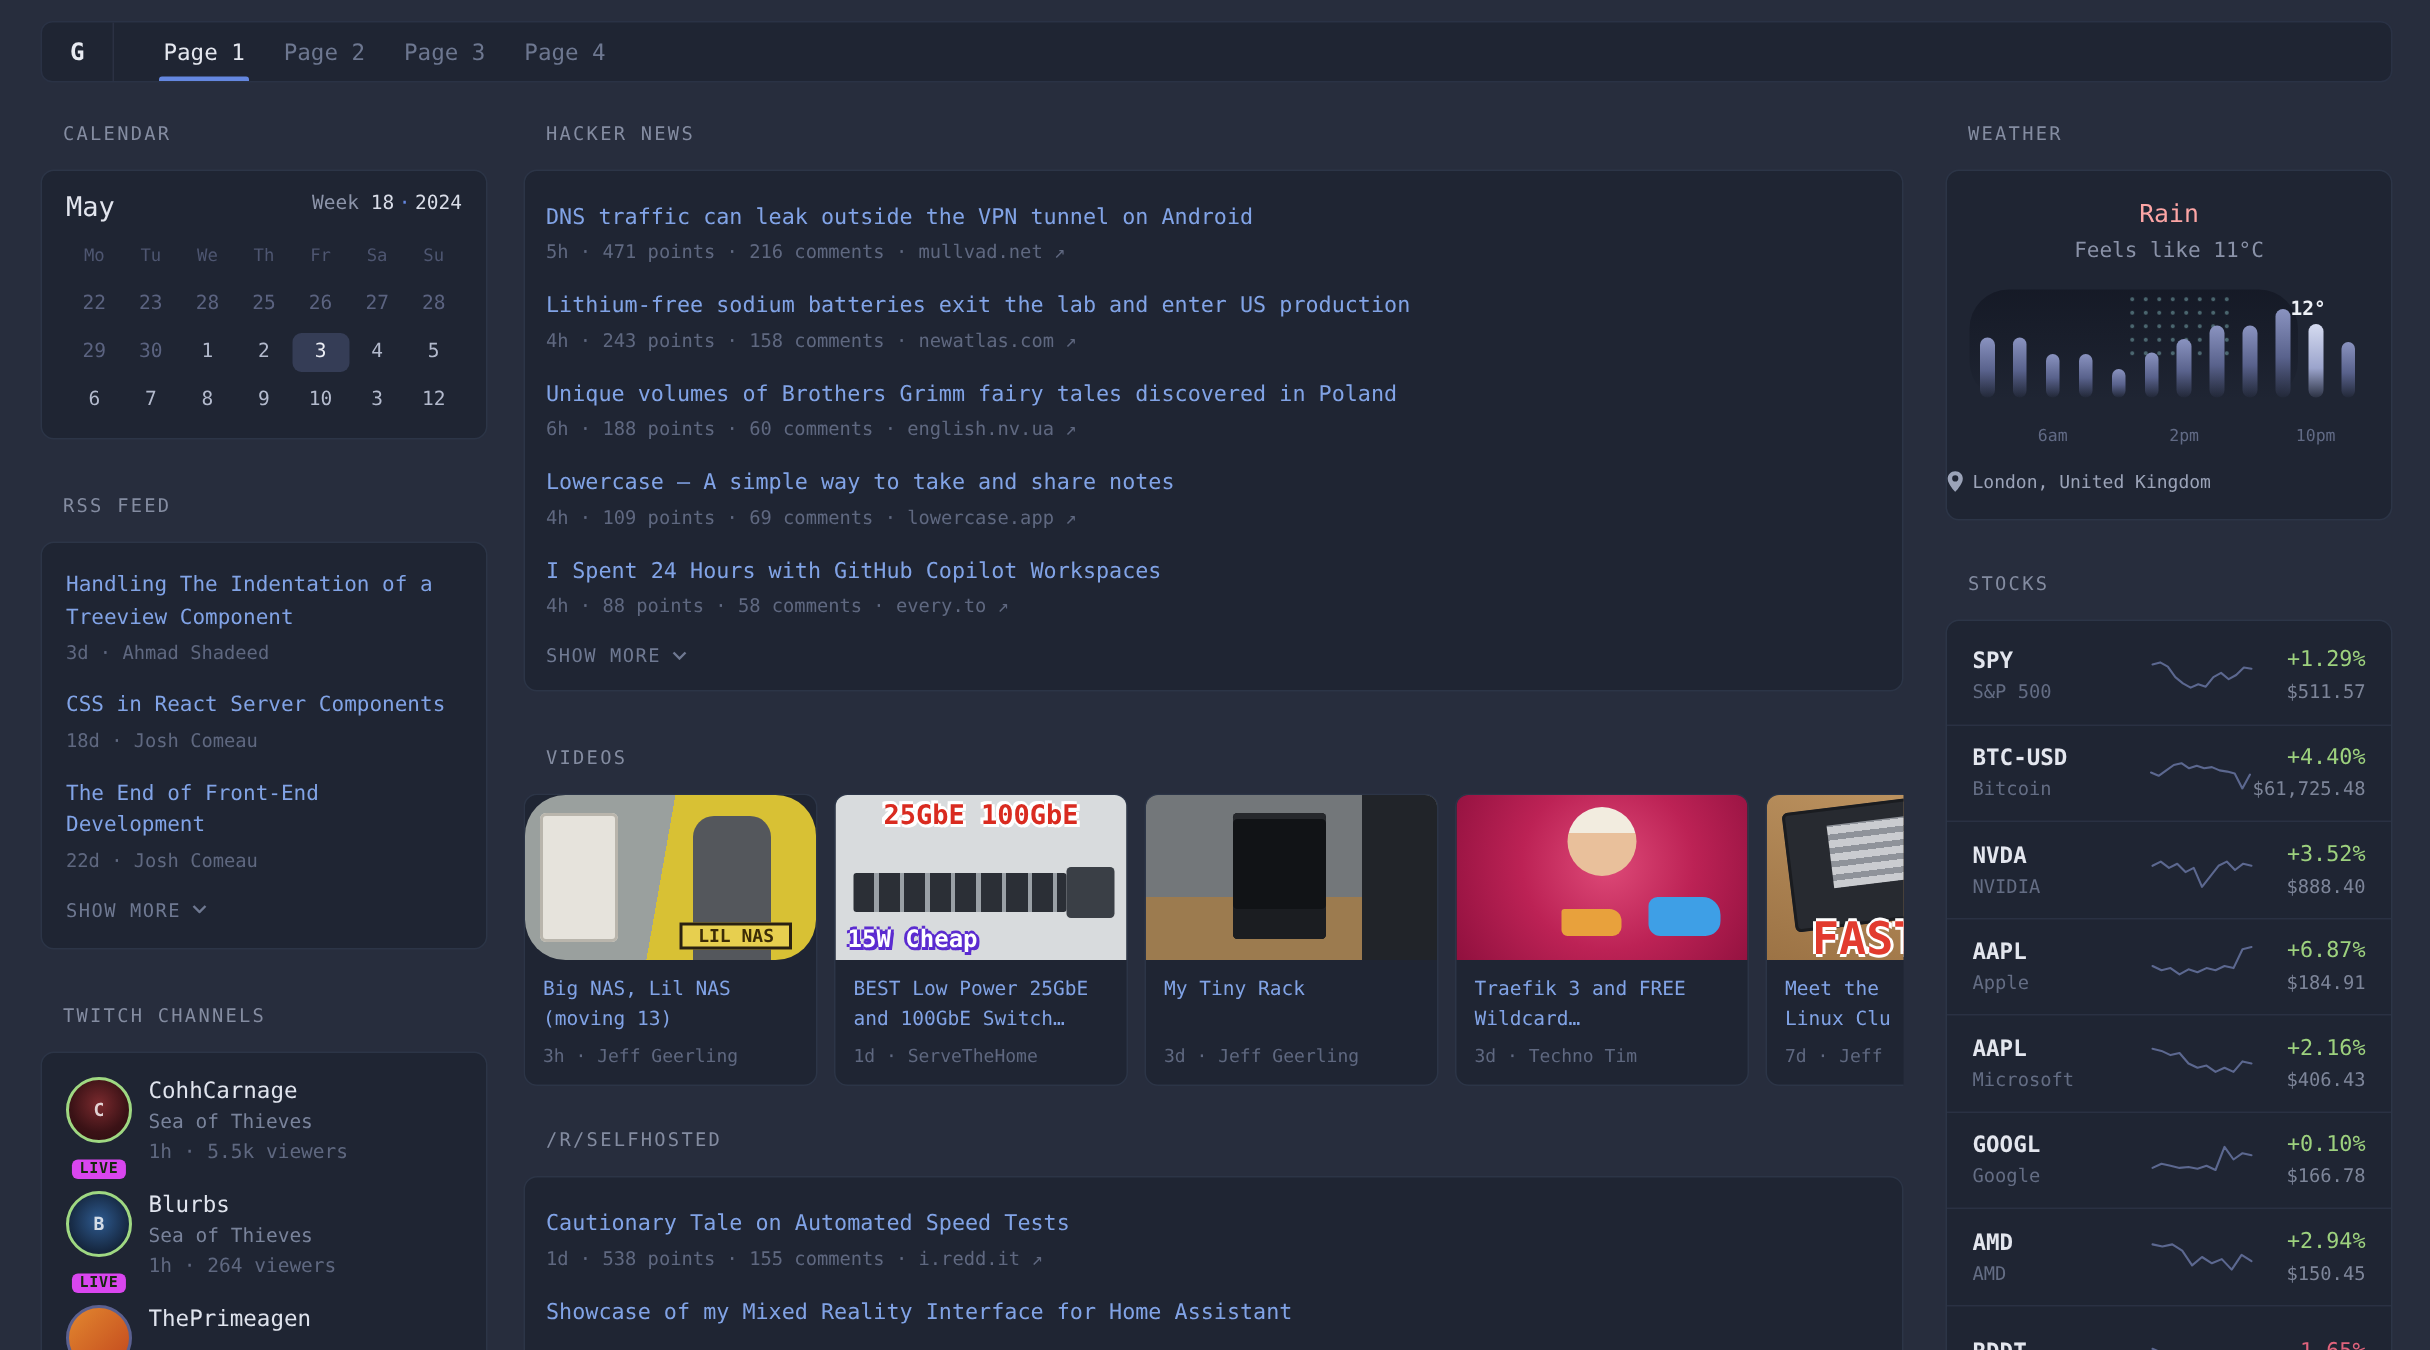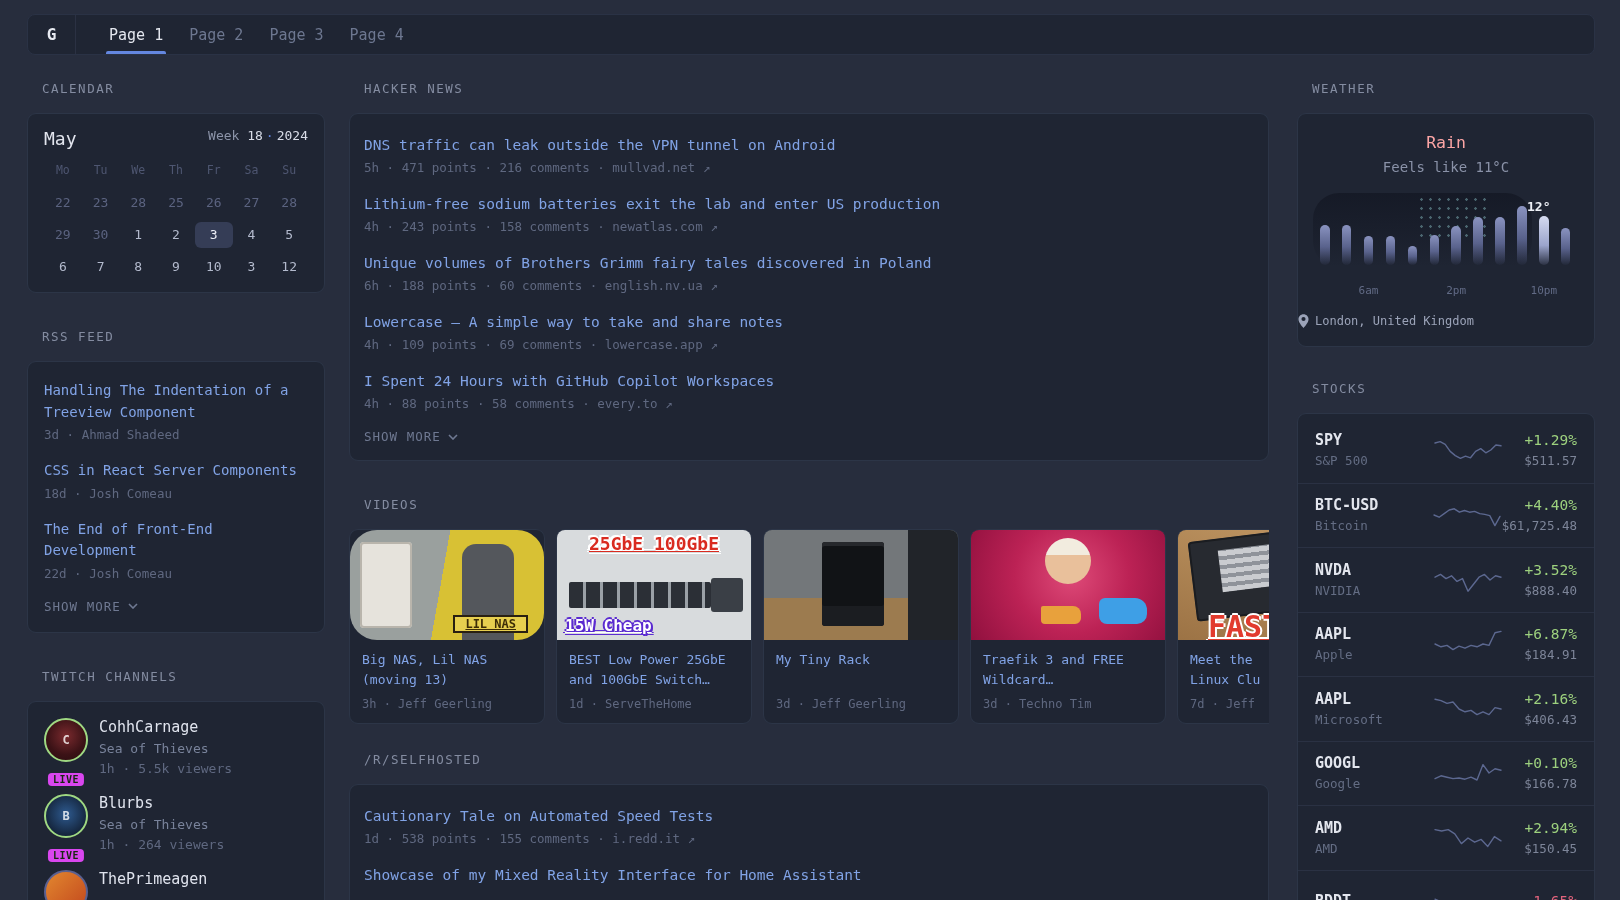--- a/index.html
+++ b/index.html
@@ -76,21 +76,21 @@
   
   .videos-row { display:flex; gap:11px; overflow:hidden; width:920px; }
   .video-card { width:196px; flex:none; background:#1f2533; border:1px solid #2c3547;
     border-radius:9px; overflow:hidden; cursor:pointer; }
   .thumb { height:110px; position:relative; overflow:hidden; }
   .vbody { padding:10px 12px 12px; }
   .vline { font-size:13px; color:#81a3e6; line-height:20px; white-space:nowrap; overflow:hidden; }
   .vtitle { height:40px; }
   .vmeta { font-size:12px; color:#5f6880; margin-top:7px; white-space:nowrap; overflow:hidden; }
   .shape { position:absolute; }
-  .tlabel { position:absolute; font-weight:bold; white-space:nowrap;text-decoration:underline; }
+  .tlabel { position:absolute; font-weight:bold; white-space:nowrap; }
   
   .t-lilnas { background:linear-gradient(100deg,#9aa09e 0 47%,#d8c134 47% 100%);border-radius:27px; }
   .t-lilnas .t-a { left:10px; top:12px; width:52px; height:86px; background:#e6e3dc; border-radius:4px;
      box-shadow:inset 0 0 0 2px #b9b5ac; }
   .t-lilnas .t-b { right:30px; top:14px; width:52px; height:96px; background:#54575c; border-radius:14px 14px 0 0; }
   .t-lilnas .lb1 { bottom:7px; right:16px; background:#e7cf4f; color:#3c2c06;
      border:2px solid #292011; padding:0 10px; font-size:12px; }
   .t-switch { background:linear-gradient(#d8dbdd 0 100%); }
   .t-switch .t-a { left:12px; top:52px; width:142px; height:26px;
      background:repeating-linear-gradient(90deg,#2b2f36 0 14px,#9aa0a6 14px 17px); border-radius:2px; }

